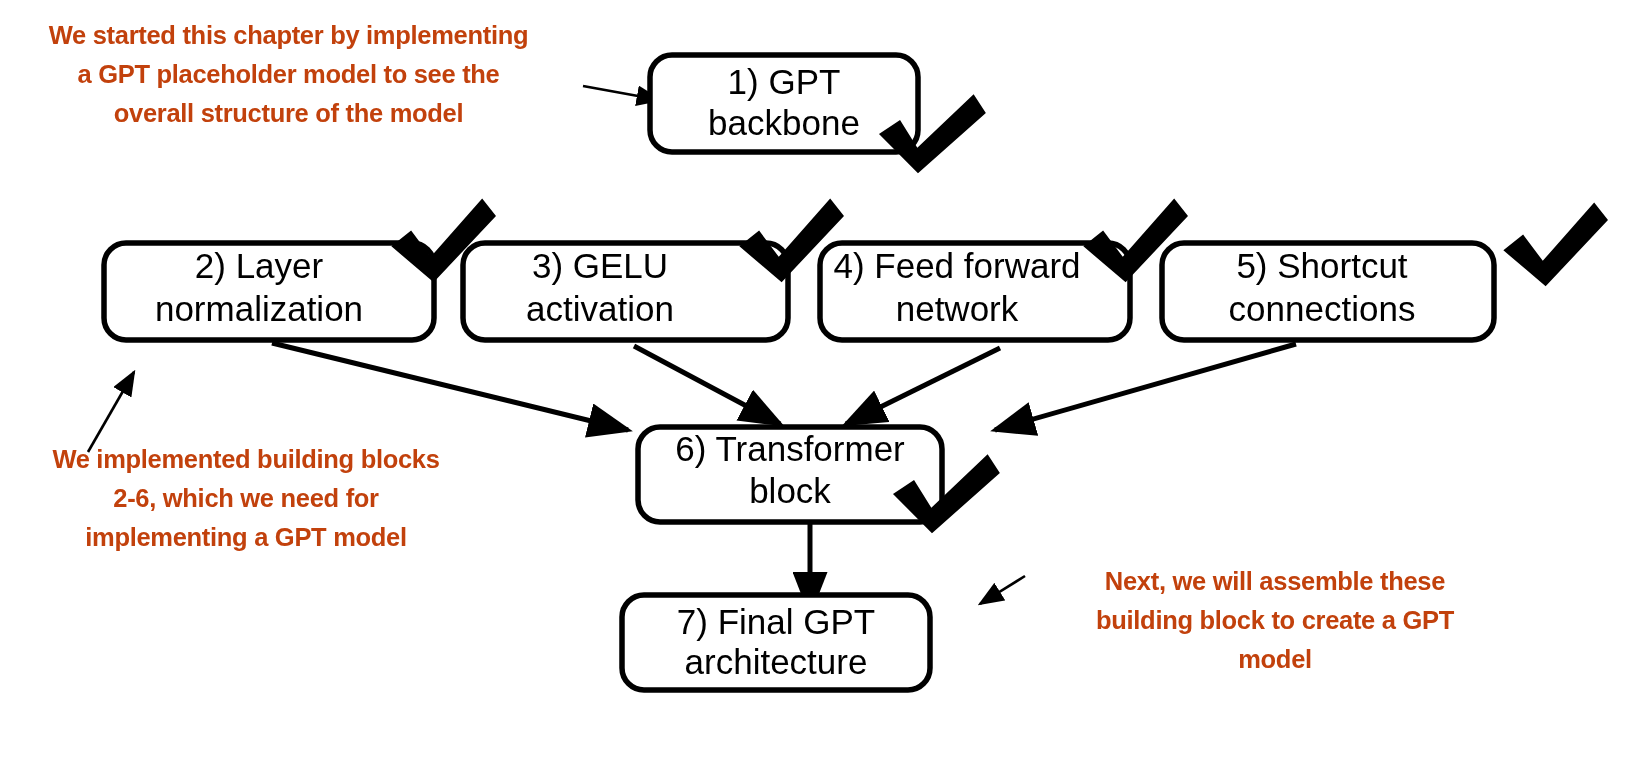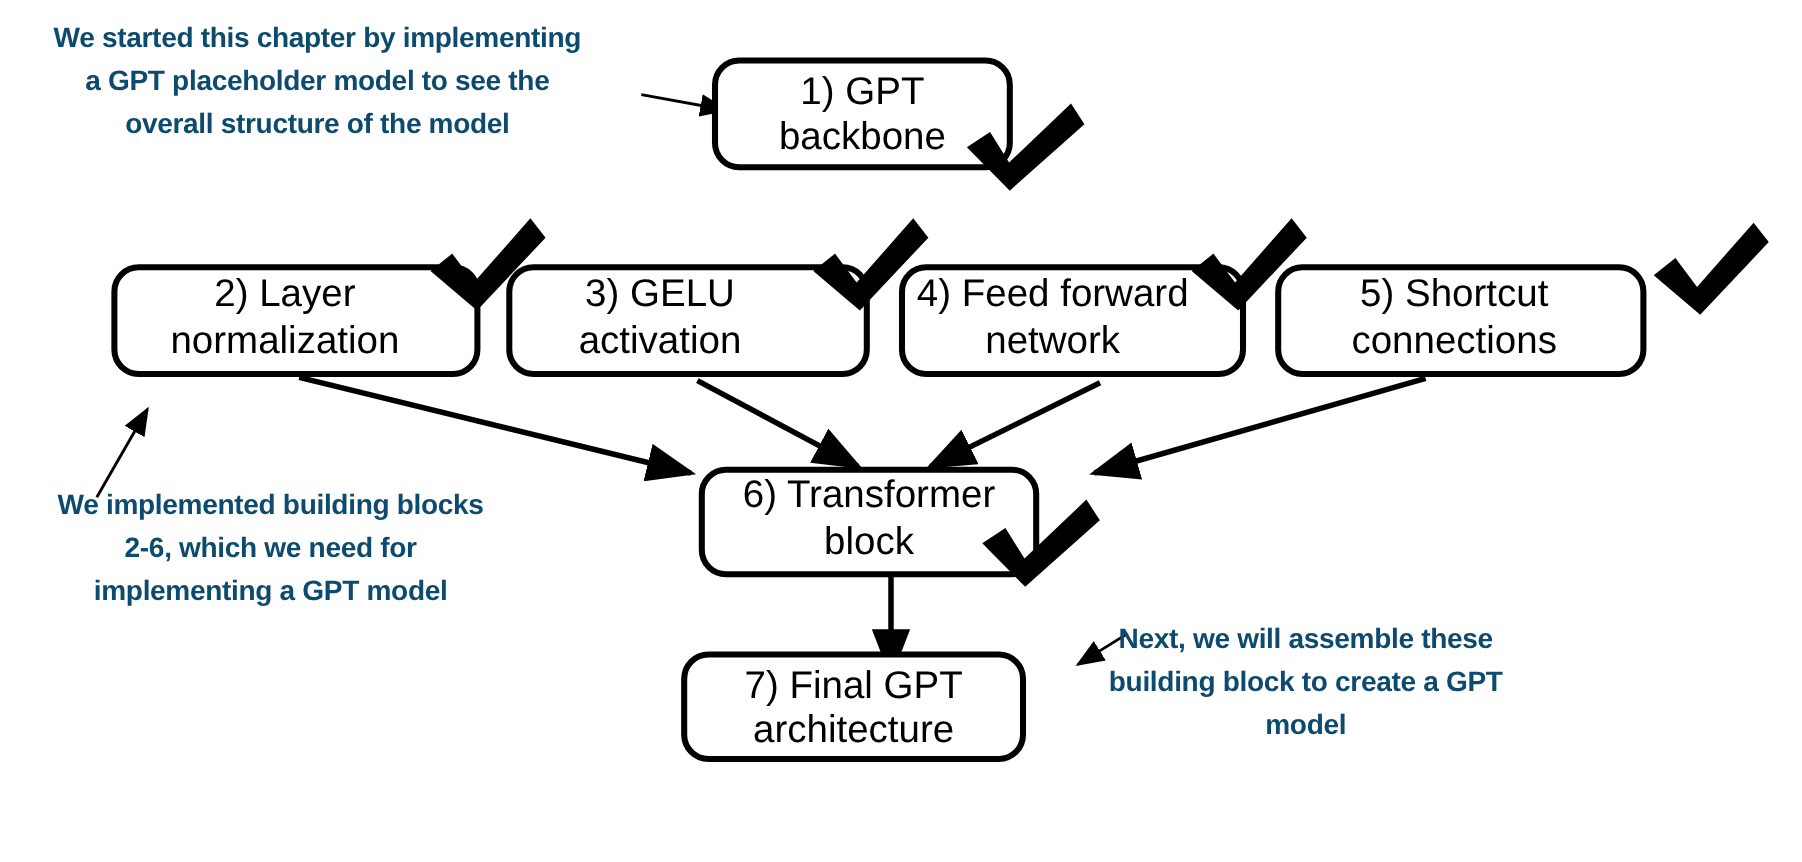--- a/index.html
+++ b/index.html
@@ -51,28 +51,28 @@
   .checkmark {
     fill: #000000;
     stroke: none;
   }
   .annotation {
     position: absolute;
     font-family: "Liberation Sans", sans-serif;
     font-weight: bold;
     font-size: 25.5px;
     line-height: 1.52;
-    color: #0c4a6e;
+    color: #c2410c;
     text-align: center;
     letter-spacing: -0.3px;
     white-space: pre-line;
   }
   #annotation-top-left { left: 6px;    top: 16px;  width: 565px; }
   #annotation-bottom-left { left: 6px; top: 440px; width: 480px; text-align: center; }
-  #annotation-bottom-right { left: 962px; top: 562px; width: 450px; }
+  #annotation-bottom-right { left: 1050px; top: 562px; width: 450px; }
 </style>
 </head>
 <body>
 
 <div id="diagram-root">
 
   <svg id="diagram-svg" viewBox="0 0 1638 784">
     <defs>
       <marker id="arrowhead-bold" markerWidth="9" markerHeight="7" refX="8" refY="3.5" orient="auto" markerUnits="strokeWidth">
         <polygon points="0 0, 9 3.5, 0 7" fill="#000000"></polygon>

